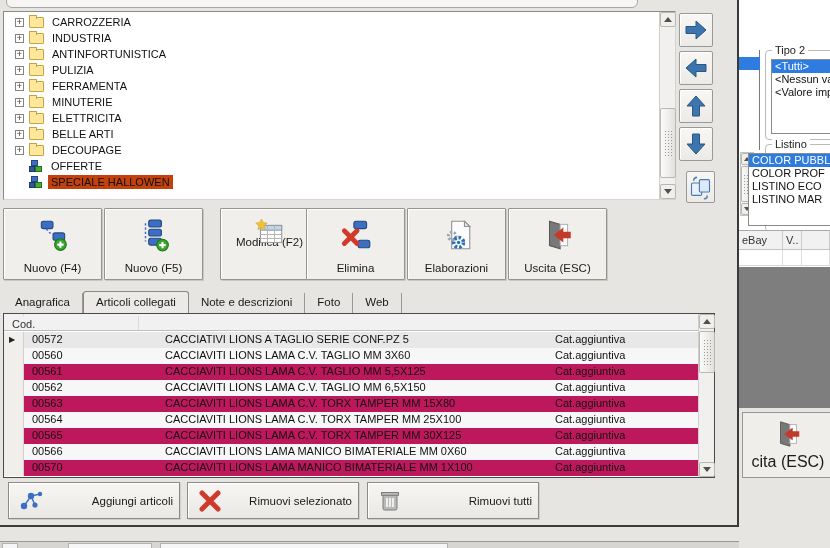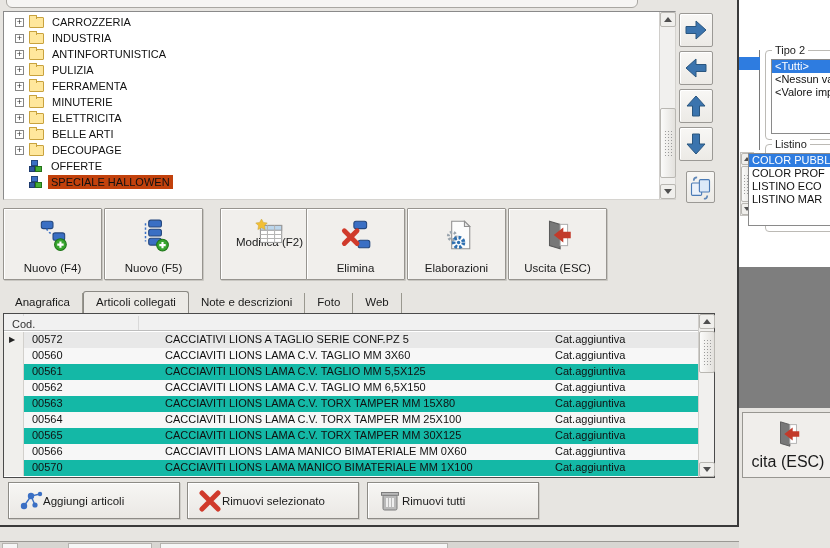--- a/index.html
+++ b/index.html
@@ -69,36 +69,36 @@
 
   
   .table-panel { position:absolute; left:3px; top:313px; width:712px; height:165px; background:#fff; border:1px solid #4a4a4a; }
   .thead { display:flex; height:17px; background:#f1f1f1; border-bottom:1px solid #bdbdbd; font-size:11px; color:#333;flex-direction:column; }
   .thead .hcell { border-right:1px solid #d9d9d9; padding:2px 0 0 8px; }
   .h-ind { width:20px; padding:0; }
   .h-cod { width:135px; }
   .h-art { width:390px; padding-left:6px; }
   .h-tipo { flex:1; padding-left:6px; }
   .tbody { position:absolute; left:0; top:18px; right:16px; bottom:0; overflow:hidden; }
-  .trow { display:flex; height:16px; font-size:11px; color:#111; background:#14b8a6; }
+  .trow { display:flex; height:16px; font-size:11px; color:#111; background:#be185d; }
   .trow:nth-child(even) { background:#f7f7f7; }
   .trow.selected { background:#e8e8e8; }
   .tcell { padding:1px 0 0 8px; white-space:nowrap; overflow:hidden; }
   .t-ind { width:20px; padding:0; background:#f0efec; border-right:1px solid #d2d0cc; position:relative; }
   .trow.selected .t-ind::after { content:"▶"; position:absolute; left:5px; top:3px; font-size:8px; color:#222; }
   .t-cod { width:135px; }
   .t-art { width:390px; padding-left:6px; }
   .t-tipo { flex:1; padding-left:6px; }
   .table-scroll { right:0; top:0; bottom:0; }
 
   
   .action-btn { position:absolute; top:482px; width:172px; height:37px; background:linear-gradient(#f7f6f4,#eae8e4);
     border:1px solid #8d8b86; box-shadow:inset 1px 1px 0 #fff, 1px 1px 0 #cfcdc8; display:flex; align-items:center; }
   .action-btn svg { width:24px; height:24px; margin-left:10px; flex:0 0 24px; }
-  .action-label { flex:1; text-align:left; font-size:11.5px; color:#1a1a1a; padding-right:16px; }
+  .action-label { flex:1; text-align:right; font-size:11.5px; color:#1a1a1a; padding-right:6px; }
   .dialog-bottom-line { position:absolute; left:0; top:525px; width:738px; height:2px; background:#3a3a3a; }
   .dialog-right-line { position:absolute; left:737px; top:0; width:2px; height:527px; background:#3a3a3a; }
 
   
   .bg-window { position:absolute; left:739px; top:0; width:91px; height:548px; background:#fff; overflow:hidden; }
   .mini-listbox { position:absolute; left:0; top:50px; width:21px; height:100px; background:#fff; border-right:1px solid #7a7a7a; }
   .mini-sel { position:absolute; left:0; top:7px; width:21px; height:13px; background:#2e7ce0; }
   .groupbox { position:absolute; left:26px; width:70px; border:1px solid #bcbab5; border-radius:4px; background:#fff; }
   .gb-tipo2 { top:50px; height:90px; }
   .gb-listino { top:144px; height:88px; }
@@ -460,20 +460,32 @@
       <span class="gb-label">Listino</span>
       <div class="rlist list-listino">
 
       <div class="rlist-item selected"><span>COLOR PUBBL</span></div>
           <div class="rlist-item"><span>COLOR PROF</span></div>
           <div class="rlist-item"><span>LISTINO ECO</span></div>
           <div class="rlist-item"><span>LISTINO MAR</span></div>
         </div>
     </div>
 
+    <div class="mini-table">
+      <div class="mini-thead">
+        <div class="mcell mc-ebay">eBay</div>
+        <div class="mcell mc-v">V..</div>
+        <div class="mcell mc-rest"></div>
+      </div>
+      <div class="mini-row">
+        <div class="mcell mc-ebay"></div>
+        <div class="mcell mc-v"></div>
+        <div class="mcell mc-rest"></div>
+      </div>
+    </div>
 
     <div class="gray-block"></div>
     <div class="bg-lower"></div>
 
     <div class="exit-partial-btn">
       <svg viewBox="0 0 32 32">
         <polygon points="8,3 18,6 18,29 8,26" fill="#787878" stroke="#5a5a5a"></polygon>
         <rect x="18" y="6" width="7" height="20" fill="#fff" stroke="#b0b0b0"></rect>
         <polygon points="28,13 21,13 21,9 12,16 21,23 21,19 28,19" fill="#c23a2a"></polygon>
       </svg>

